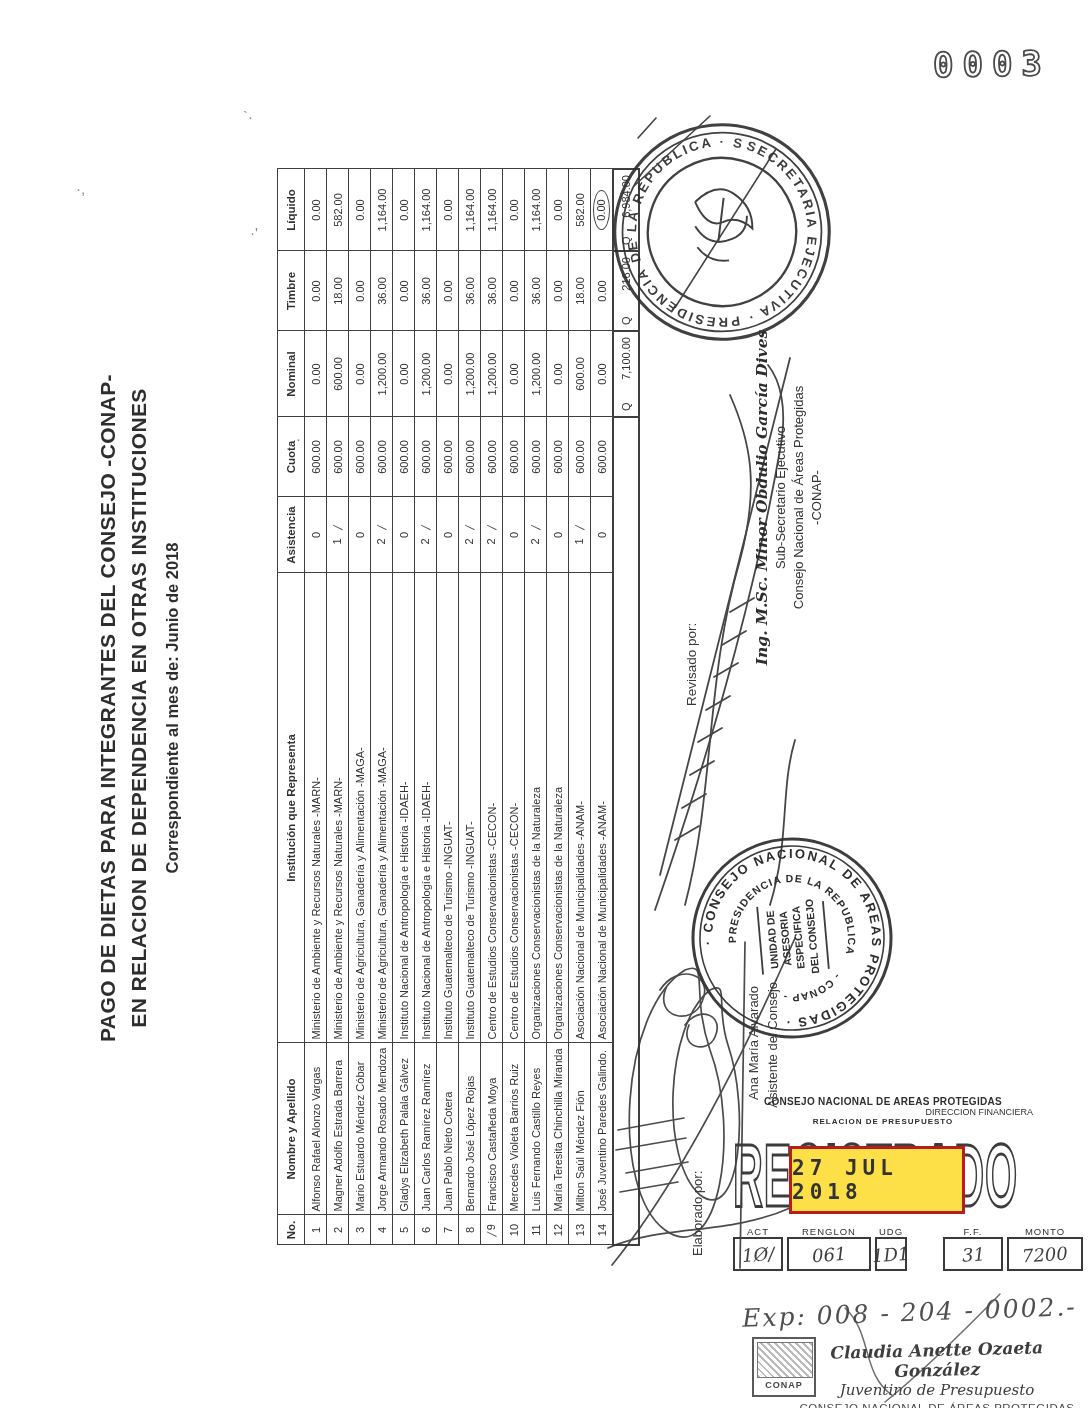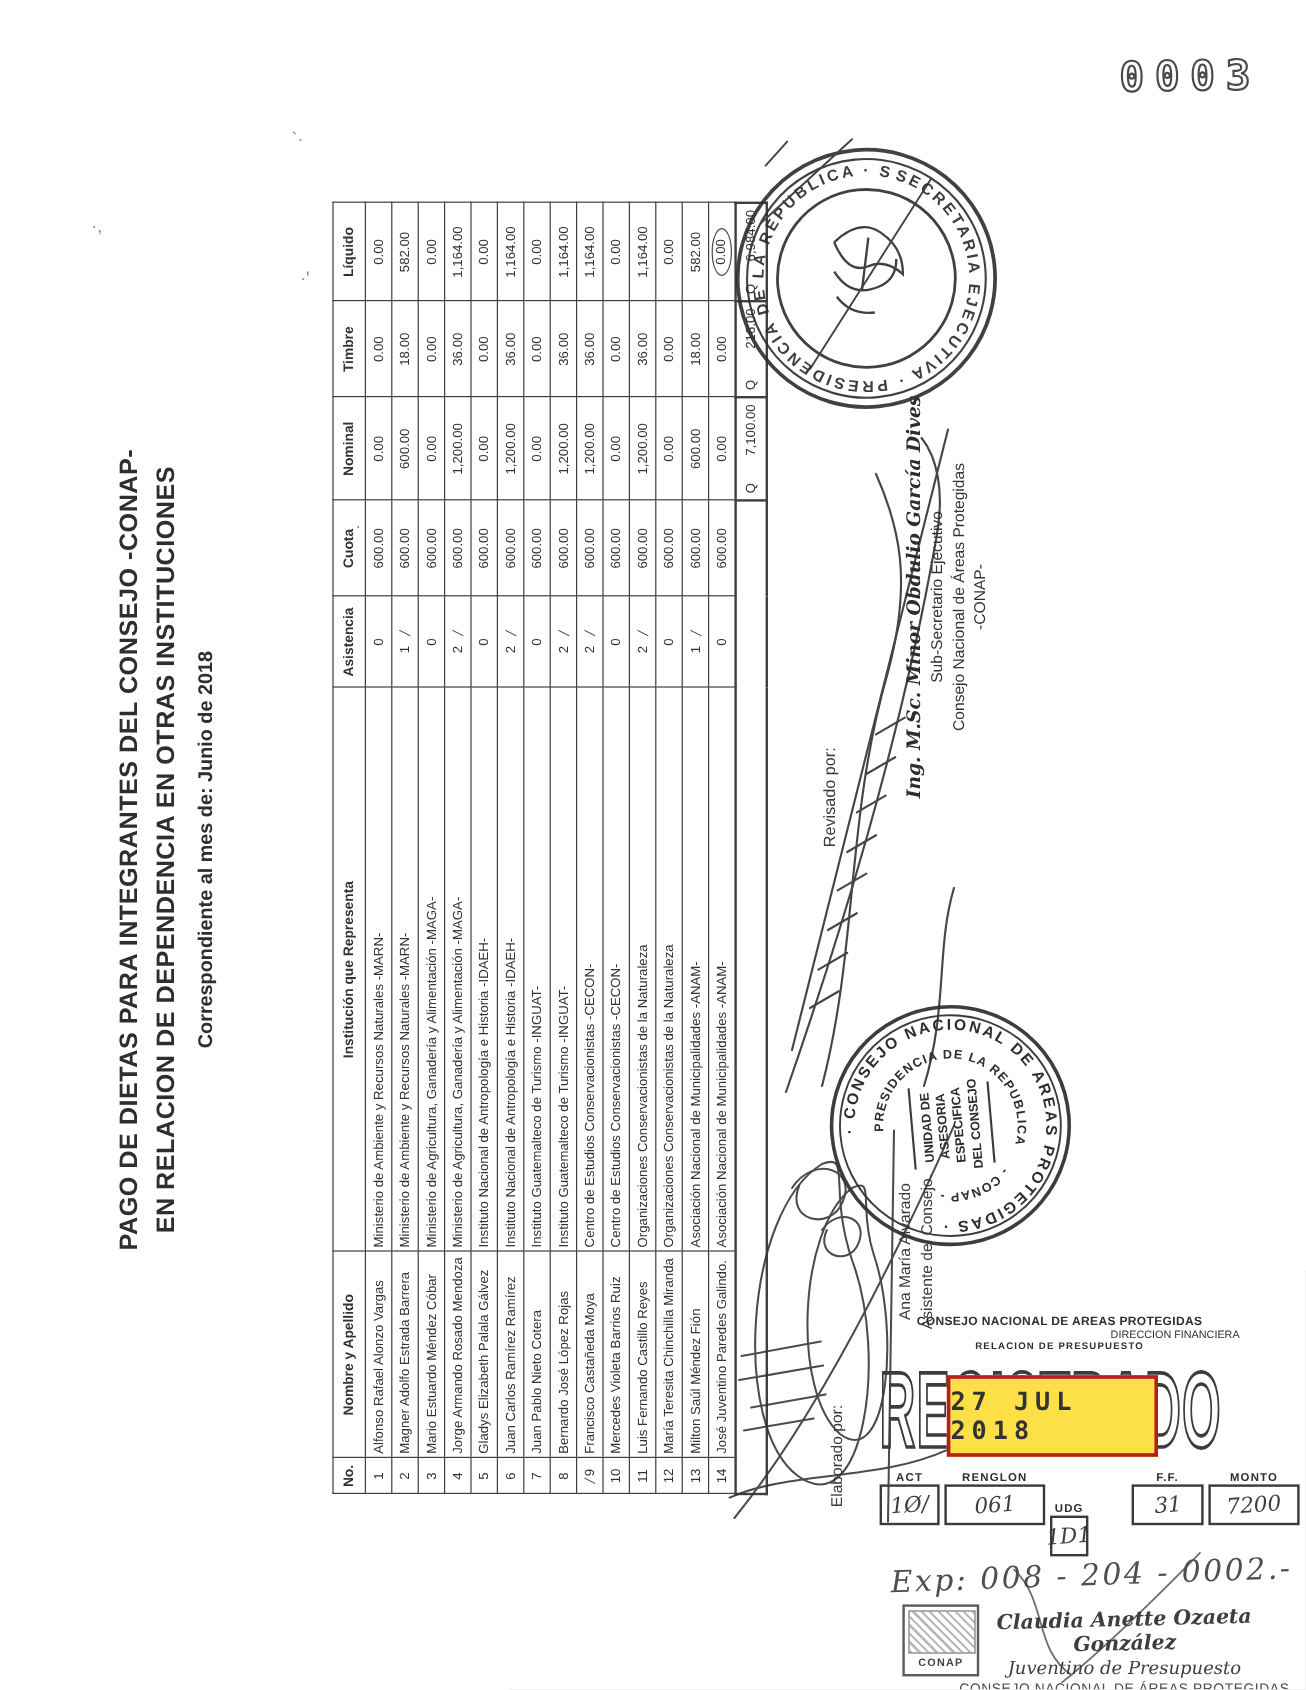--- a/index.html
+++ b/index.html
@@ -61,26 +61,26 @@
   .regword{position:relative;height:94px;margin-top:2px;}
   .regword .word{display:inline-block;font-weight:bold;font-size:88px;line-height:92px;
       letter-spacing:2px;color:transparent;-webkit-text-stroke:3px #3c3c3c;
       transform:scale(0.47,1.02);transform-origin:left top;white-space:nowrap;}
   .datebox{position:absolute;left:56px;top:18px;width:170px;height:62px;background:#fde047;
       border:3px solid #b91c1c;display:flex;align-items:center;justify-content:center;
       font-family:"DejaVu Sans Mono",monospace;font-weight:bold;font-size:21px;
       letter-spacing:5px;color:#333;}
   .fields{display:flex;gap:4px;margin-top:4px;width:350px;}
   .field{text-align:center;}
-  .field .fl{font-size:9.5px;font-weight:bold;letter-spacing:1px;color:#2f2f2f;}
+  .field .fl{font-size:9.5px;font-weight:normal;letter-spacing:1px;color:#2f2f2f;}
   .field .fb{border:2.5px solid #3a3a3a;height:30px;display:flex;align-items:center;
       justify-content:center;font-family:"DejaVu Serif",serif;font-style:italic;
       font-size:18px;color:#3d3d3d;transform-origin:center;}
   .field:nth-child(1){width:50px;} .field:nth-child(2){width:84px;}
-  .field:nth-child(3){width:32px;margin-top:26px;} .field:nth-child(4){width:60px;padding-left:32px;}
+  .field:nth-child(3){width:32px;} .field:nth-child(4){width:60px;padding-left:32px;}
   .field:nth-child(5){width:76px;}
   .field .fb span{transform:rotate(-4deg);}
 
   .expnote{position:absolute;left:742px;top:1298px;font-family:"DejaVu Serif",serif;
       font-style:italic;font-size:25px;letter-spacing:2px;color:#4f4f4f;
       transform:rotate(-2deg);white-space:nowrap;}
 
   .conaplogo{position:absolute;left:752px;top:1337px;width:64px;height:60px;
       border:2.5px solid #5a5a5a;box-sizing:border-box;padding:3px;}
   .conaplogo .inner{width:100%;height:34px;border:1.5px solid #777;

